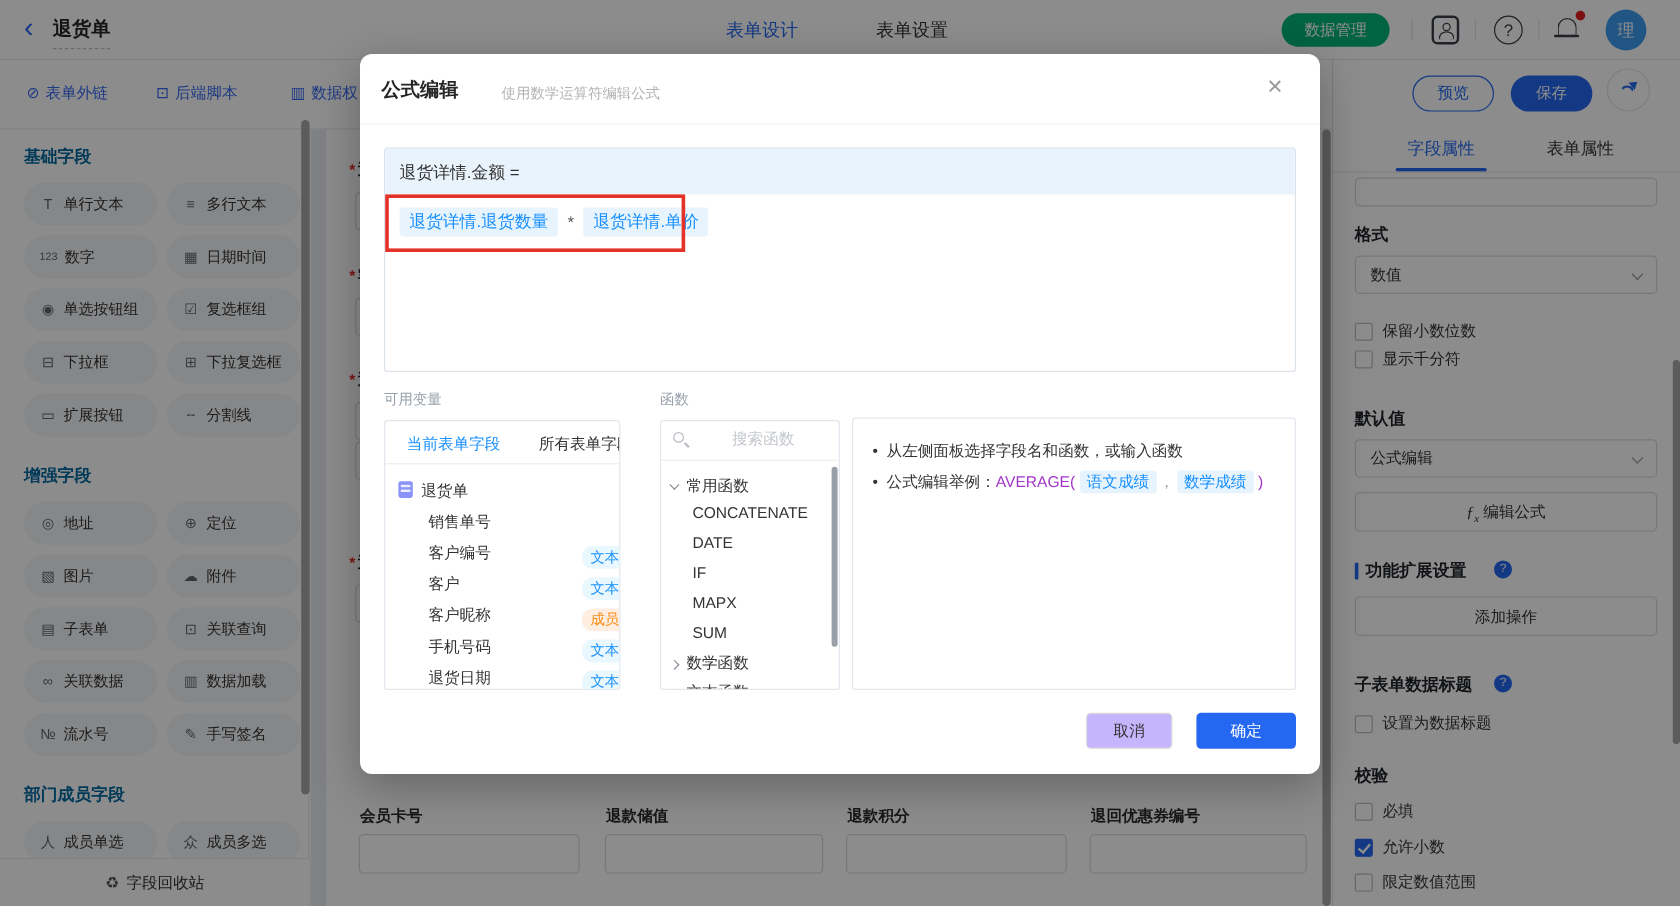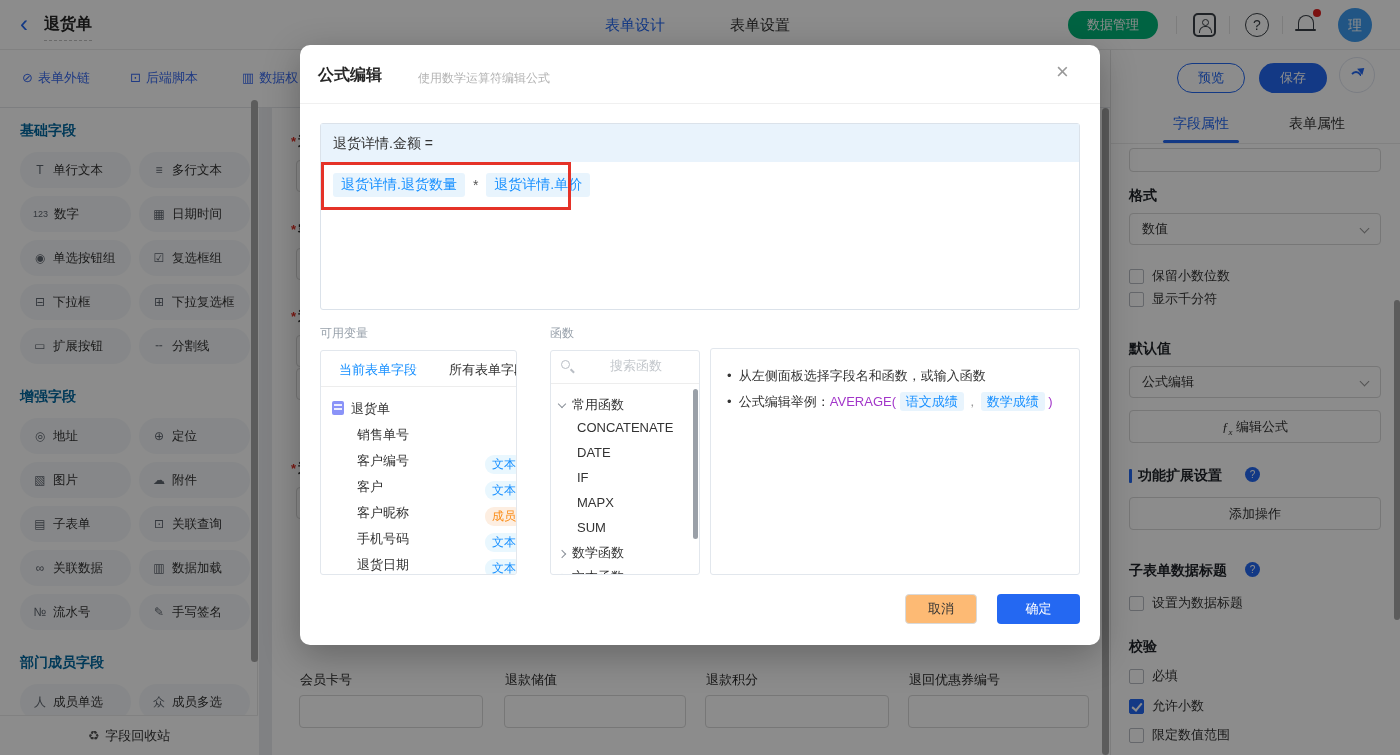--- a/index.html
+++ b/index.html
@@ -44,21 +44,21 @@
   .recycle{position:absolute;left:0;top:715px;width:258px;height:40px;background:#fff;border-top:1px solid #ebebeb;
            display:flex;align-items:center;justify-content:center;font-size:13px;color:#333;cursor:pointer;}
   .recycle .ic{margin-right:6px;color:#555;}
 
   
   .canvas{position:absolute;left:259px;top:108px;width:843px;height:647px;background:#e9ebef;}
   .formcard{position:absolute;left:13px;top:0;width:830px;height:647px;background:#fff;}
   .plabel{position:absolute;font-size:13px;font-weight:bold;color:#2a2a2a;white-space:nowrap;}
   .plabel .star{color:#e02e24;margin-right:2px;}
   .sliver{position:absolute;width:34px;height:32px;border:1px solid #d9d9d9;border-radius:4px;background:#fff;}
-  .bfield-label{position:absolute;font-size:13px;font-weight:normal;color:#2a2a2a;}
+  .bfield-label{position:absolute;font-size:13px;font-weight:bold;color:#2a2a2a;}
   .binput{position:absolute;height:33px;border:1px solid #d9d9d9;border-radius:4px;background:#fff;}
 
   
   .scroll-strip{position:absolute;background:#a8a8a8;border-radius:4px;}
 
   
   .rpanel{position:absolute;left:1110px;top:50px;width:290px;height:705px;background:#fff;border-left:1px solid #e3e3e3;}
   .btn-preview{position:absolute;left:66px;top:13px;width:68px;height:30px;border-radius:16px;border:1px solid #2468f2;
                color:#2468f2;background:#fff;font-size:13px;text-align:center;line-height:28px;cursor:pointer;}
   .btn-save{position:absolute;left:148px;top:13px;width:68px;height:30px;border-radius:16px;background:#2468f2;
@@ -124,21 +124,21 @@
   .frow{position:absolute;font-size:13px;color:#333;cursor:pointer;white-space:nowrap;}
   .caret{display:inline-block;width:6px;height:6px;border-right:1.4px solid #8a9099;border-bottom:1.4px solid #8a9099;margin-right:7px;}
   .caret.down{transform:rotate(45deg);vertical-align:2px;}
   .caret.right{transform:rotate(-45deg);vertical-align:0px;}
   .tips{position:absolute;left:410px;top:303px;width:370px;height:227px;border:1px solid #e2e7ed;border-radius:3px;
         font-size:13px;color:#333;padding:14px 16px;line-height:26px;}
   .tips .fnname{color:#a235c9;}
   .tips .mini-token{background:#e8f4fd;color:#1890ff;padding:2px 6px;border-radius:3px;}
   .tips .comma{color:#999;margin:0 2px;}
   .m-btn{position:absolute;top:549px;height:30px;border-radius:4px;font-size:13px;text-align:center;line-height:28px;cursor:pointer;}
-  .m-cancel{left:605px;width:72px;border:1px solid #d9d9d9;color:#333;background:#fdba74;}
+  .m-cancel{left:605px;width:72px;border:1px solid #d9d9d9;color:#333;background:#c4b5fd;}
   .m-ok{left:697px;width:83px;background:#2468f2;color:#fff;line-height:30px;border:none;}
   .panel-scroll{position:absolute;background:#9aa0a8;border-radius:3px;}
   .fx{font-style:italic;font-family:"Liberation Serif","DejaVu Serif",serif;}
   .fx sub{font-size:9px;}
 </style>
 </head>
 <body>
 
 <div class="stage">
 

